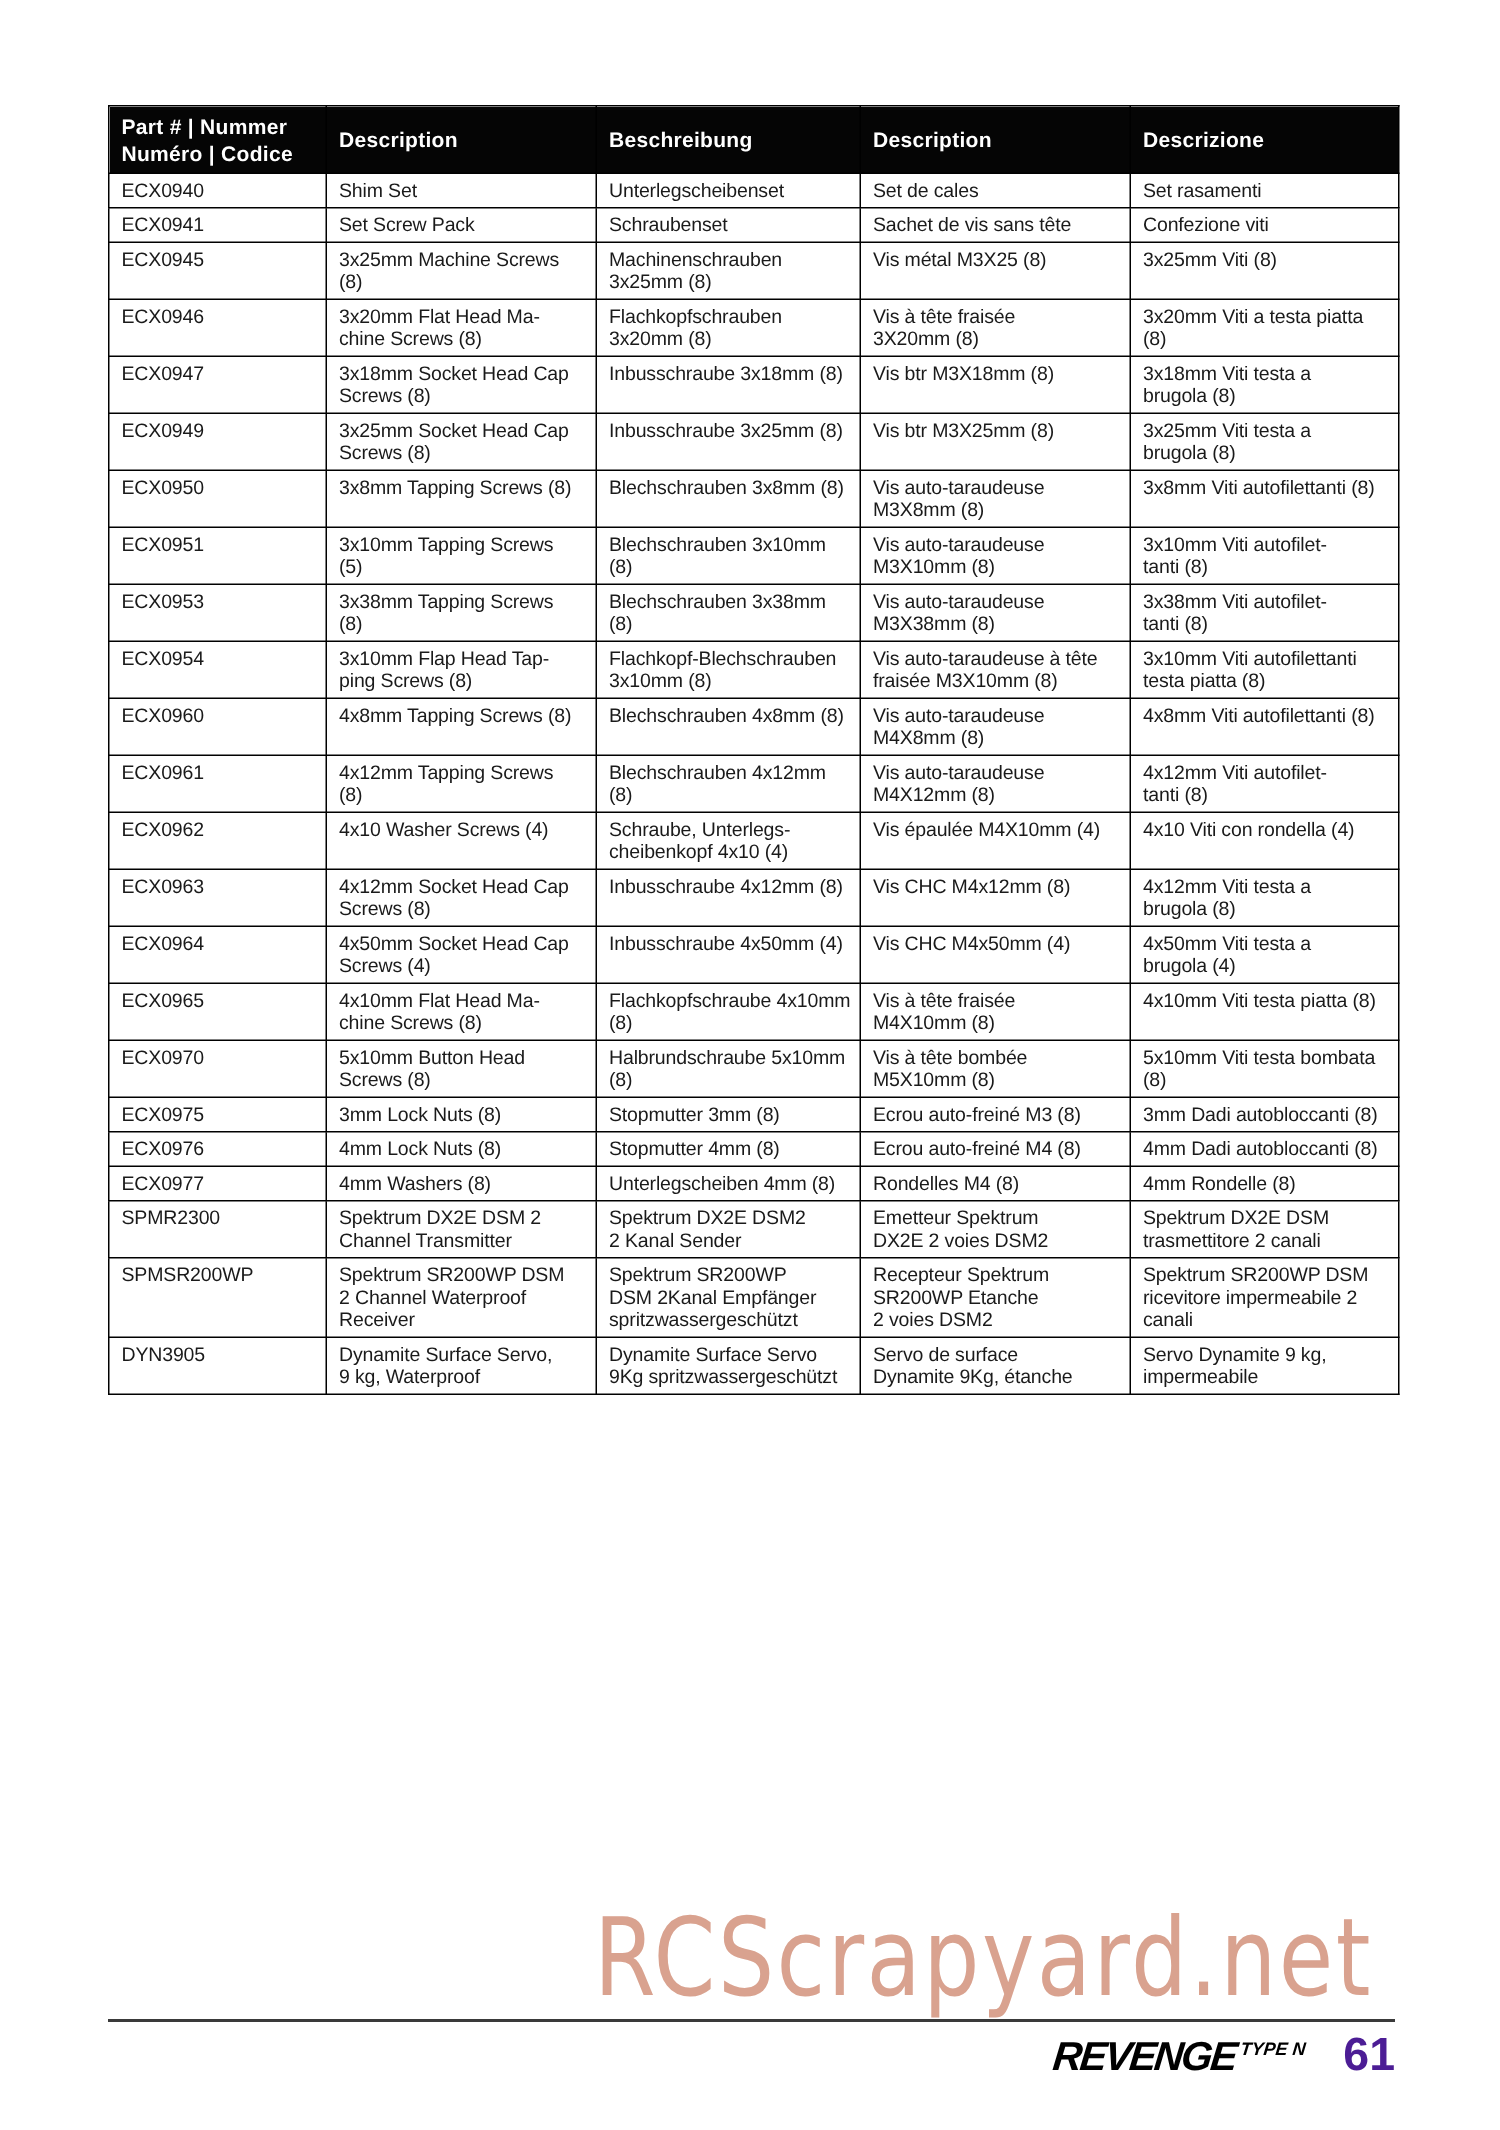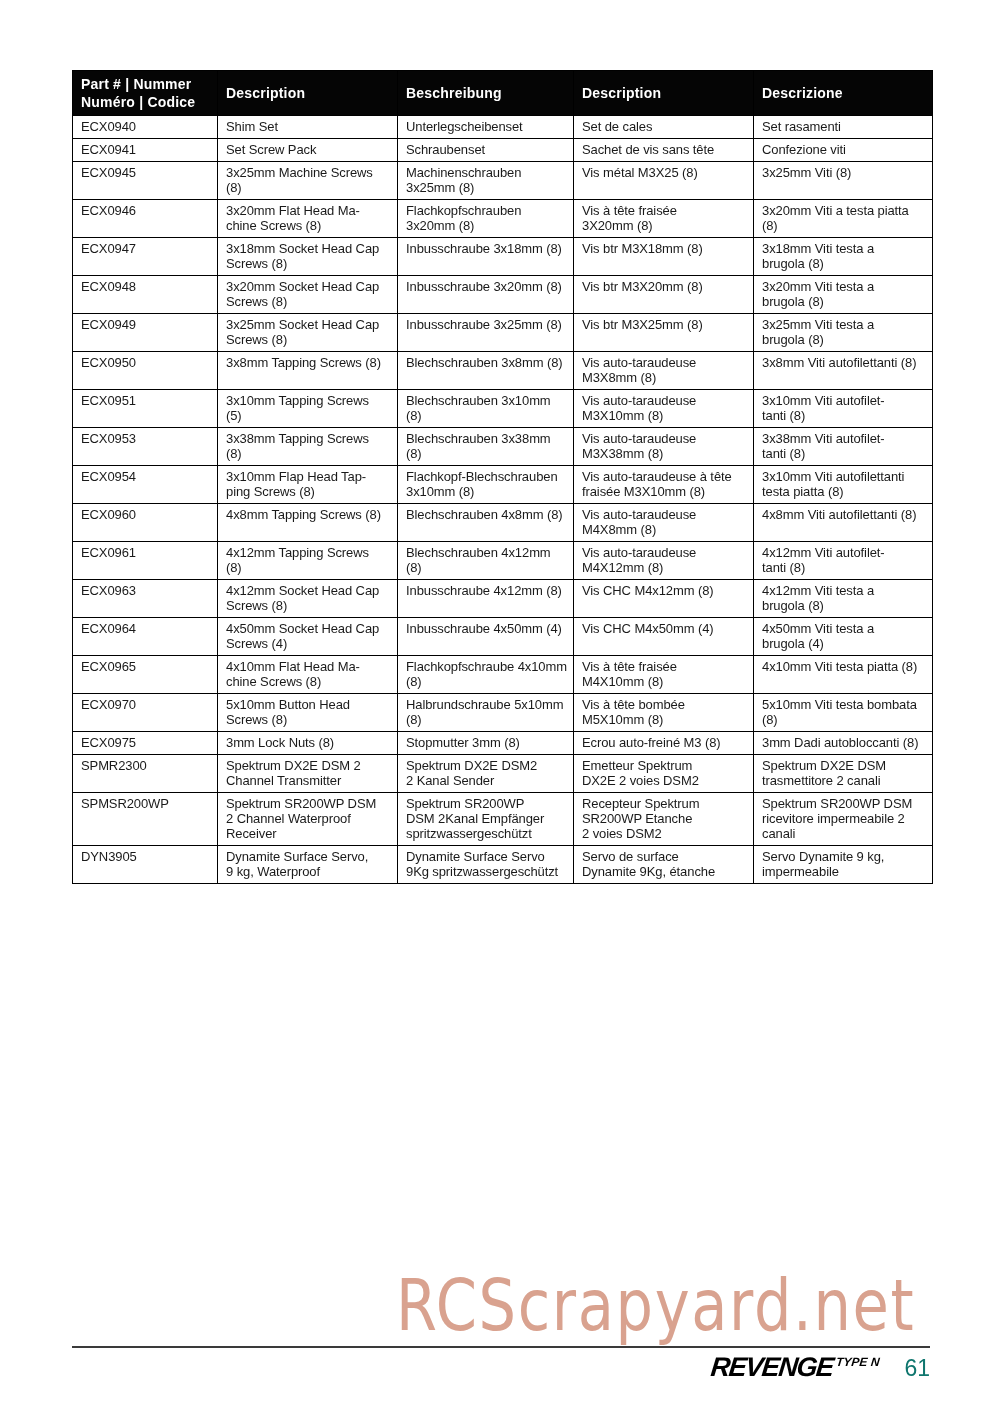--- a/index.html
+++ b/index.html
@@ -97,24 +97,24 @@
     transform: skewX(-6deg);
     white-space: nowrap;
   }
   .brand .sup {
     font-size: 12px;
     letter-spacing: 0;
     vertical-align: 10px;
     margin-left: 3px;
   }
   .pagenum {
-    font-size: 23px;
-    font-weight: normal;
+    font-size: 31px;
+    font-weight: bold;
     font-style: normal;
-    color: #0f766e;
+    color: #4c1d95;
   }
 </style>
 </head>
 <body>
 
 <div class="page">
 
   <table class="parts-table">
     <colgroup>
       <col class="col-part">
@@ -171,29 +171,20 @@
         <tr>
           <td>ECX0947</td>
           <td>3x18mm Socket Head Cap
 Screws (8)</td>
           <td>Inbusschraube 3x18mm (8)</td>
           <td>Vis btr M3X18mm (8)</td>
           <td>3x18mm Viti testa a
 brugola (8)</td>
         </tr>
         <tr>
-          <td>ECX0948</td>
-          <td>3x20mm Socket Head Cap
-Screws (8)</td>
-          <td>Inbusschraube 3x20mm (8)</td>
-          <td>Vis btr M3X20mm (8)</td>
-          <td>3x20mm Viti testa a
-brugola (8)</td>
-        </tr>
-        <tr>
           <td>ECX0949</td>
           <td>3x25mm Socket Head Cap
 Screws (8)</td>
           <td>Inbusschraube 3x25mm (8)</td>
           <td>Vis btr M3X25mm (8)</td>
           <td>3x25mm Viti testa a
 brugola (8)</td>
         </tr>
         <tr>
           <td>ECX0950</td>
@@ -246,20 +237,28 @@
           <td>ECX0961</td>
           <td>4x12mm Tapping Screws
 (8)</td>
           <td>Blechschrauben 4x12mm (8)</td>
           <td>Vis auto-taraudeuse
 M4X12mm (8)</td>
           <td>4x12mm Viti autofilet-
 tanti (8)</td>
         </tr>
         <tr>
+          <td>ECX0962</td>
+          <td>4x10 Washer Screws (4)</td>
+          <td>Schraube, Unterlegs-
+cheibenkopf 4x10 (4)</td>
+          <td>Vis épaulée M4X10mm (4)</td>
+          <td>4x10 Viti con rondella (4)</td>
+        </tr>
+        <tr>
           <td>ECX0963</td>
           <td>4x12mm Socket Head Cap
 Screws (8)</td>
           <td>Inbusschraube 4x12mm (8)</td>
           <td>Vis CHC M4x12mm (8)</td>
           <td>4x12mm Viti testa a
 brugola (8)</td>
         </tr>
         <tr>
           <td>ECX0964</td>
@@ -290,20 +289,34 @@
 M5X10mm (8)</td>
           <td>5x10mm Viti testa bombata
 (8)</td>
         </tr>
         <tr>
           <td>ECX0975</td>
           <td>3mm Lock Nuts (8)</td>
           <td>Stopmutter 3mm (8)</td>
           <td>Ecrou auto-freiné M3 (8)</td>
           <td>3mm Dadi autobloccanti (8)</td>
+        </tr>
+        <tr>
+          <td>ECX0976</td>
+          <td>4mm Lock Nuts (8)</td>
+          <td>Stopmutter 4mm (8)</td>
+          <td>Ecrou auto-freiné M4 (8)</td>
+          <td>4mm Dadi autobloccanti (8)</td>
+        </tr>
+        <tr>
+          <td>ECX0977</td>
+          <td>4mm Washers (8)</td>
+          <td>Unterlegscheiben 4mm (8)</td>
+          <td>Rondelles M4 (8)</td>
+          <td>4mm Rondelle (8)</td>
         </tr>
         <tr>
           <td>SPMR2300</td>
           <td>Spektrum DX2E DSM 2
 Channel Transmitter</td>
           <td>Spektrum DX2E DSM2
 2 Kanal Sender</td>
           <td>Emetteur Spektrum
 DX2E 2 voies DSM2</td>
           <td>Spektrum DX2E DSM

